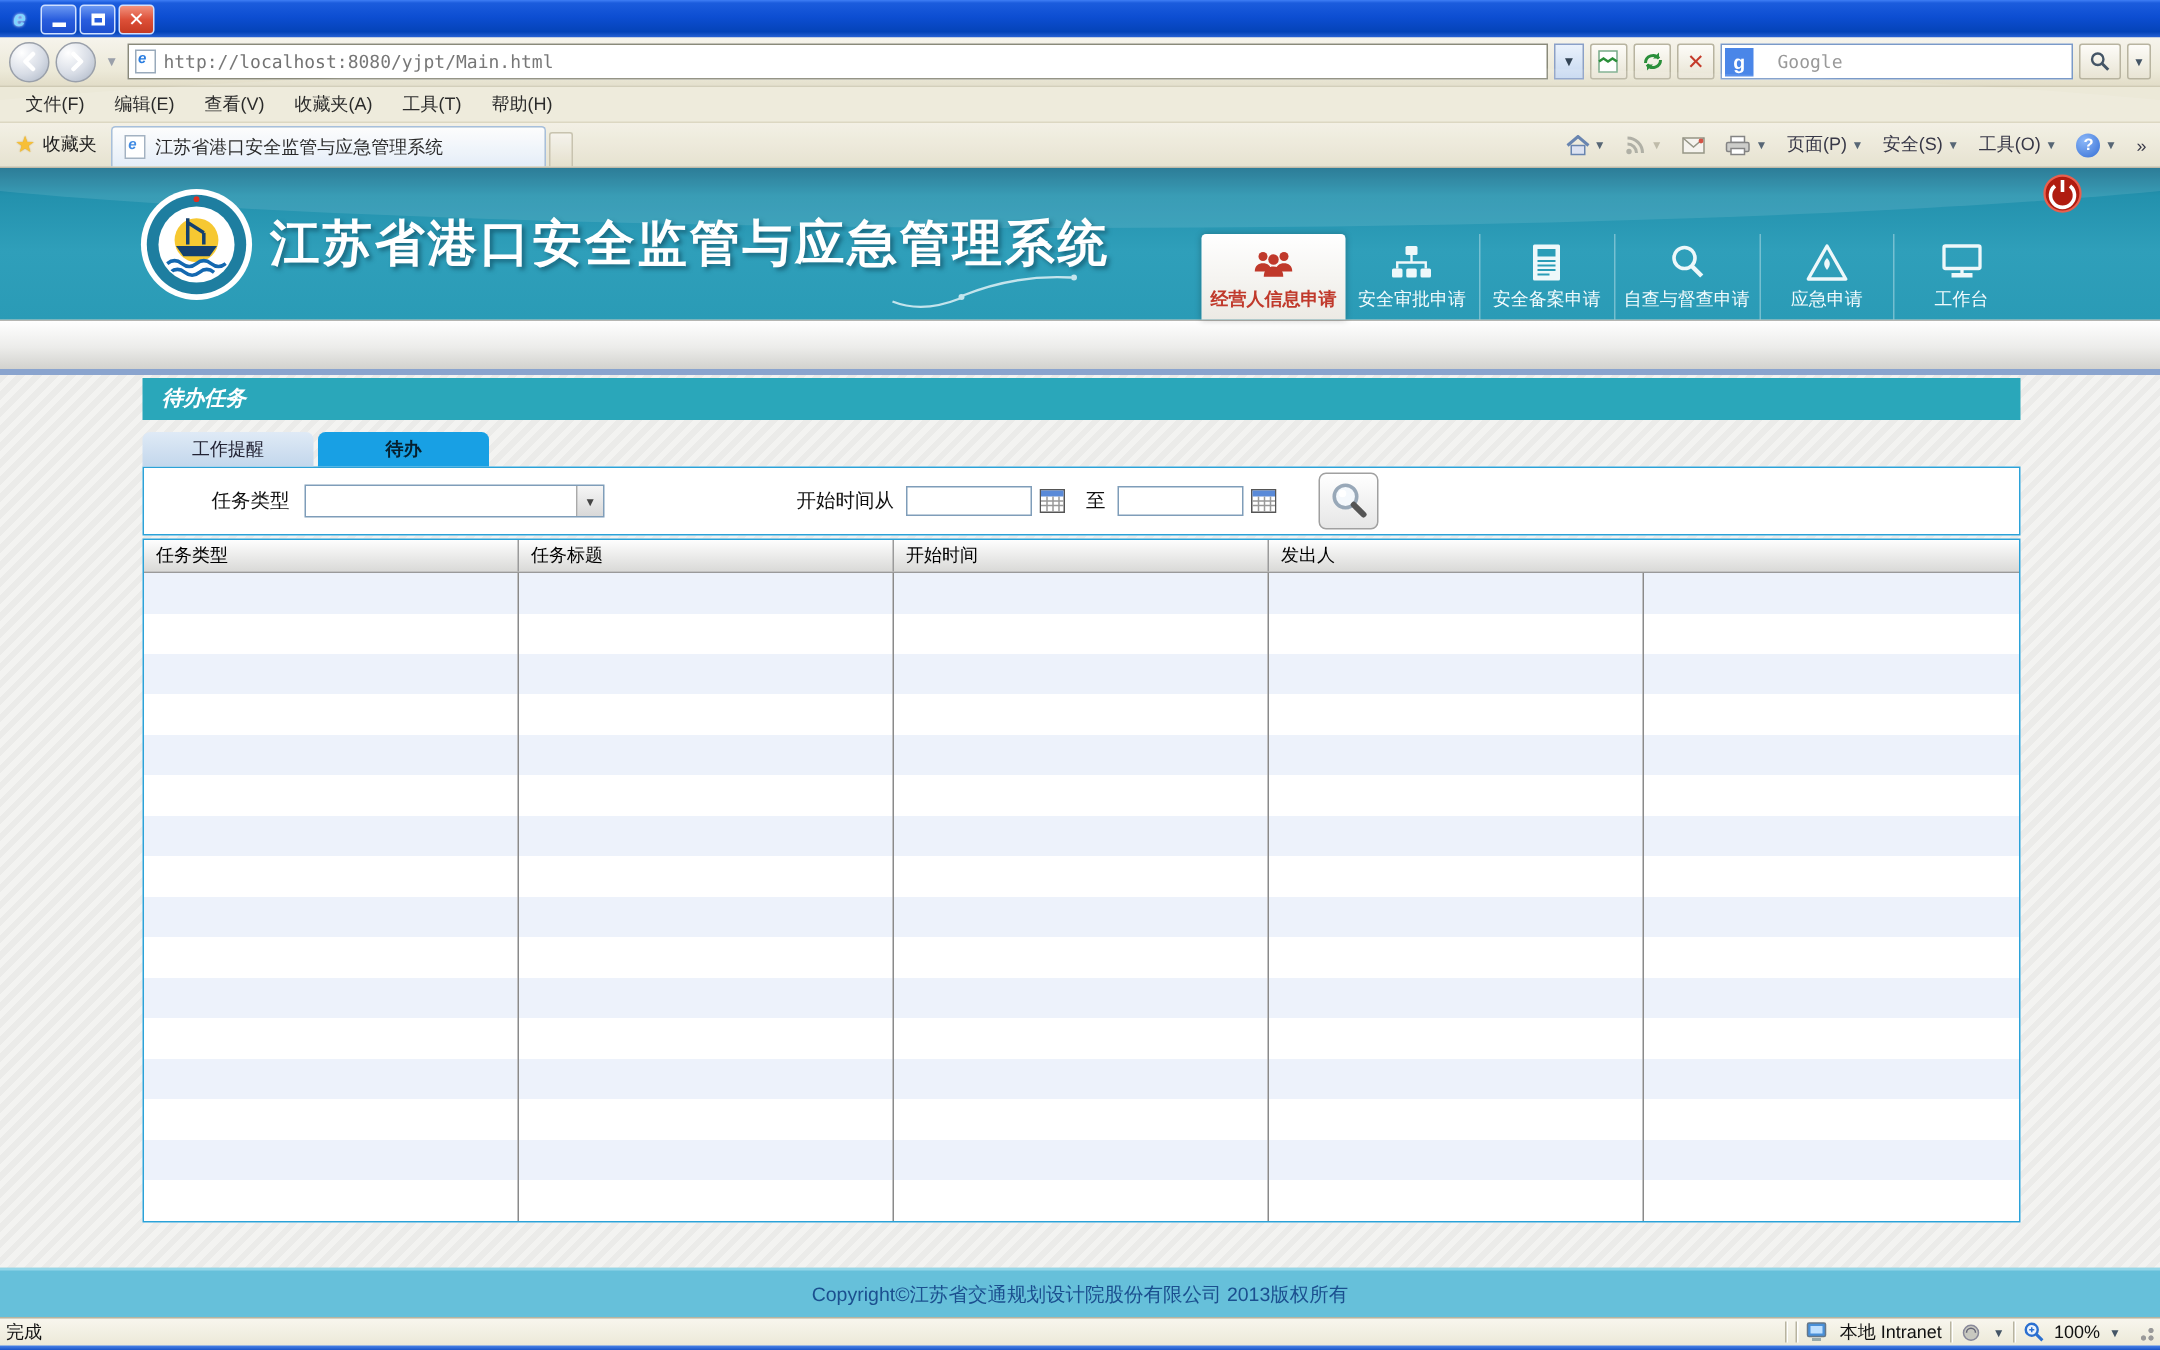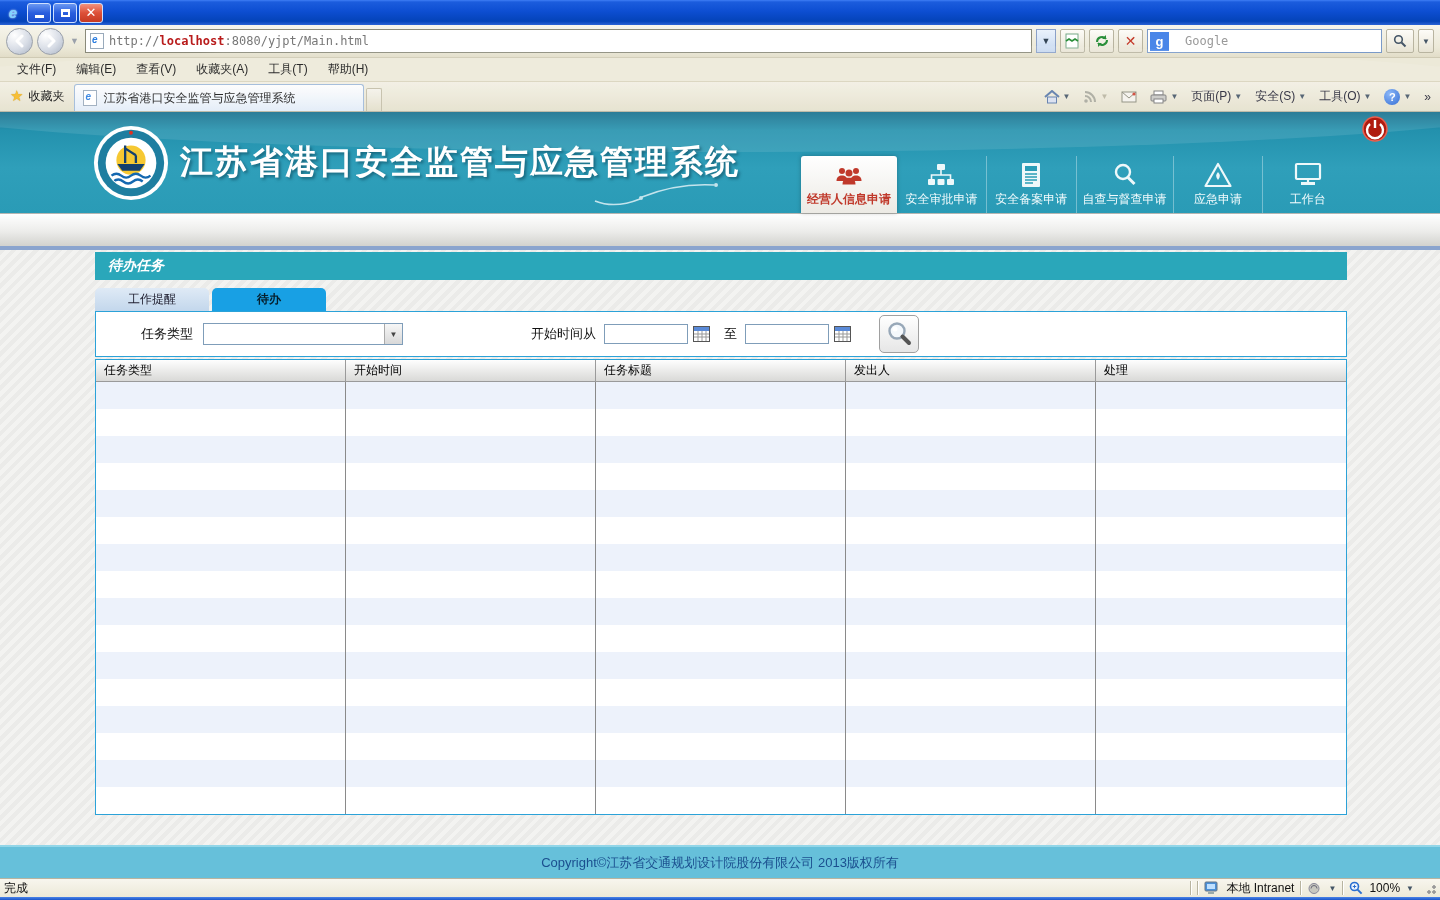--- a/index.html
+++ b/index.html
@@ -27,21 +27,21 @@
     display:flex; align-items:center; padding:0 6px; gap:4px; border-bottom:1px solid #cfcab4; }
   .navcircle { width:27px; height:27px; border-radius:50%; border:1px solid #9aa0aa;
     background:radial-gradient(circle at 30% 25%,#ffffff,#d8dde6 55%,#aab4c4);
     display:flex; align-items:center; justify-content:center; }
   .navcircle svg { display:block; }
   .tiny-chev { color:#9aa0aa; font-size:9px; margin:0 2px; }
   .addr-wrap { flex:1; display:flex; align-items:center; height:24px; border:1px solid #8a8a7a; background:#fff; padding:0 4px; gap:5px; }
   .mini-page { width:14px; height:16px; position:relative; background:#fff; border:1px solid #9ab; }
   .mini-page span { position:absolute; left:1px; top:0px; font-size:10px; font-weight:bold; font-style:italic; color:#2a7de0; }
   .addr-text { white-space:nowrap; overflow:hidden; font-family:"DejaVu Sans Mono","Liberation Mono",monospace; font-size:12px; color:#777; }
-  .addr-text .host { color:#b91c1c; font-weight:bold; }
+  .addr-text .host { color:#737373; font-weight:normal; }
   .addr-drop { width:20px; height:24px; border:1px solid #8aa0c8; background:linear-gradient(180deg,#eaf2fc,#c6d8f0); color:#345; font-size:9px;
     display:flex; align-items:center; justify-content:center; }
   .sq-btn { width:25px; height:24px; border:1px solid #b8b4a0; border-radius:2px; background:linear-gradient(180deg,#fdfcf8,#e8e4d4);
     display:flex; align-items:center; justify-content:center; font-weight:bold; }
   .stop-x { color:#c43a2a; font-size:14px; font-weight:bold; }
   .search-box { width:235px; height:24px; border:1px solid #7a9ac8; background:#fff; display:flex; align-items:center; gap:4px; padding:2px; }
   .gtile { width:19px; height:19px; background:#4a86e8; color:#fff; font-weight:bold; display:flex; align-items:center; justify-content:center; font-size:13px; }
   .ph { color:#999; font-family:"DejaVu Sans Mono","Liberation Mono",monospace;margin-left:12px; }
   .searchbtn { width:28px; height:24px; }
   .drop-sm { width:16px; height:24px; }
@@ -424,24 +424,23 @@
                 <circle cx="11" cy="10" r="7.5" stroke="#98a8b8" stroke-width="2.4" fill="#f4f8fc"></circle>
                 <circle cx="9" cy="8" r="2.5" fill="#fff"></circle>
                 <path d="M16.5 15.5 L23 22" stroke="#555" stroke-width="4" stroke-linecap="round"></path>
               </svg>
           </span>
         </div>
 
         <div class="tablebox">
           <div class="thead">
             <div class="th">任务类型</div>
+            <div class="th">任务标题</div>
             <div class="th">开始时间</div>
-            <div class="th">任务标题</div>
             <div class="th">发出人</div>
-            <div class="th">处理</div>
           </div>
           <div class="tbody">
             <div class="tcol"></div>
             <div class="tcol"></div>
             <div class="tcol"></div>
             <div class="tcol"></div>
             <div class="tcol"></div>
           </div>
         </div>
       </div>

